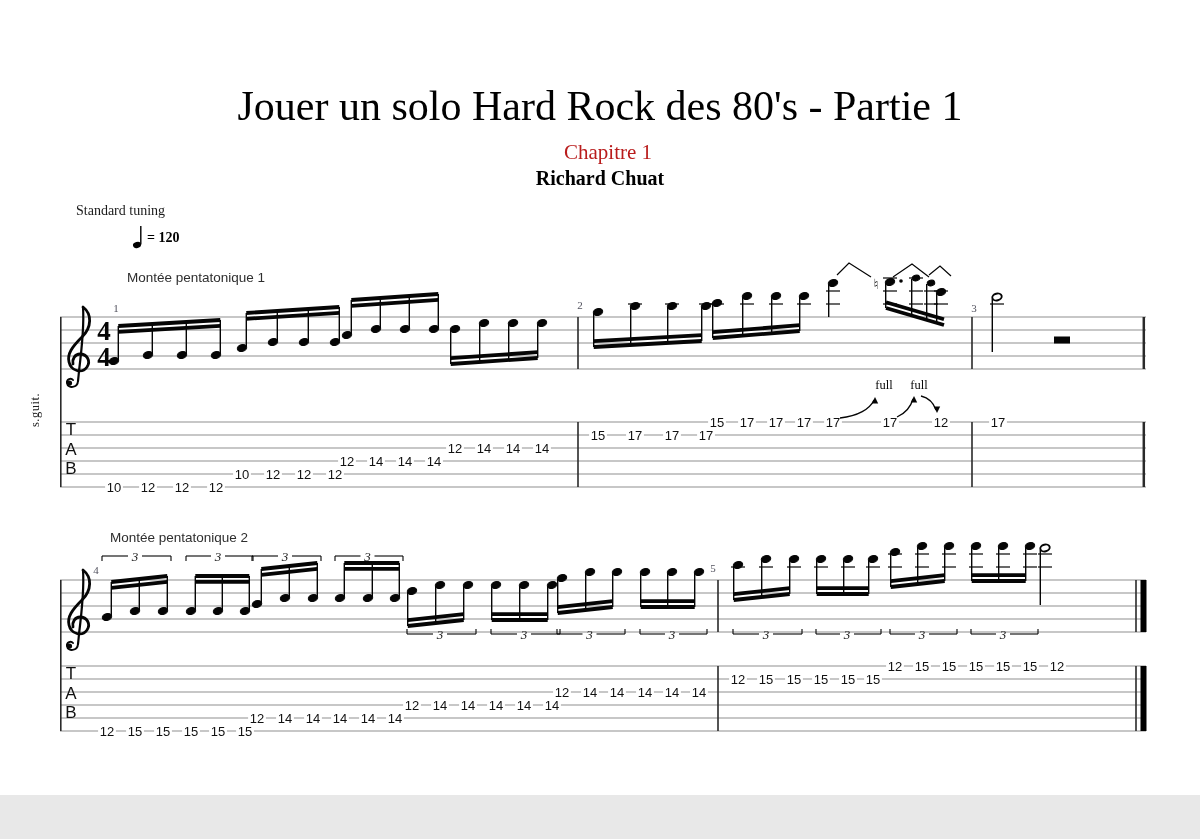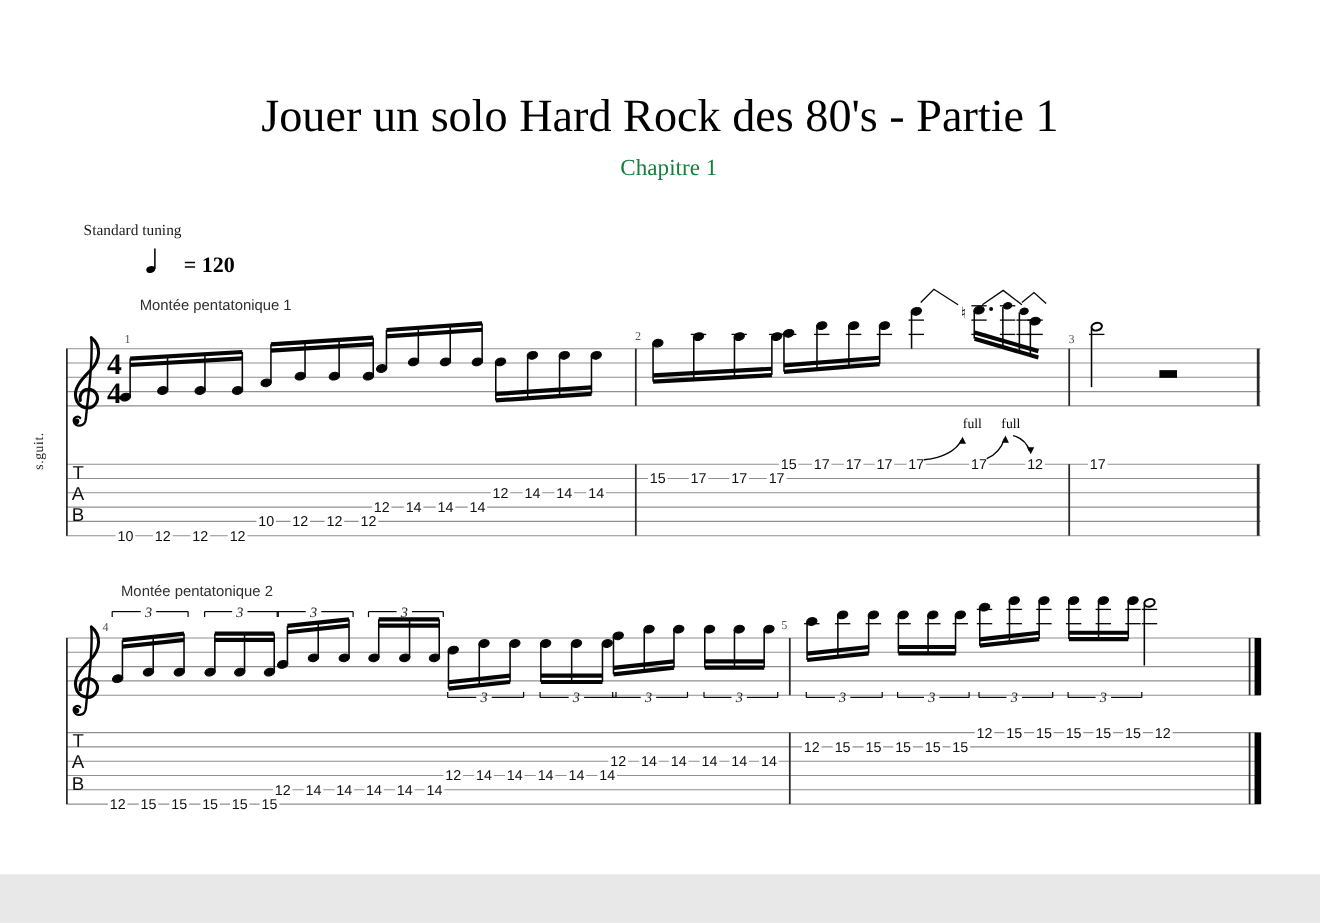--- a/index.html
+++ b/index.html
@@ -1,37 +1,38 @@
 <!DOCTYPE html>
 <html><head>
 <meta charset="utf-8">
 <style>
   html,body{margin:0;padding:0;background:#e8e8e8;}
   .page{position:relative;width:1200px;height:795px;background:#ffffff;overflow:hidden;
         font-family:"Liberation Serif",serif;color:#000;}
   .abs{position:absolute;}
   .title{left:0;right:0;top:84px;text-align:center;font-size:42px;line-height:1.05;color:#000;}
-  .subtitle{left:16px;right:0;top:140px;text-align:center;font-size:21px;color:#15803d;}
+  .subtitle{left:16px;right:0;top:140px;text-align:center;font-size:21px;color:#b91c1c;}
   .author{left:0;right:0;top:167px;text-align:center;font-size:20px;font-weight:bold;color:#000;}
   .tuning{left:76px;top:203px;font-size:14px;color:#1a1a1a;}
   .tempo{left:132px;top:223px;display:flex;align-items:flex-start;}
-  .tempo .val{font-size:20px;font-weight:bold;margin-left:22px;padding-top:7px;color:#000;}
+  .tempo .val{font-size:14px;font-weight:bold;margin-left:2px;padding-top:7px;color:#000;}
   .seclabel{font-family:"Liberation Sans",sans-serif;font-size:13.5px;color:#2e2e2e;text-align:center;}
   .sec1{left:127px;top:270px;}
   .sec2{left:110px;top:530px;}
   .sguit{left:28px;top:375px;height:52px;writing-mode:vertical-rl;transform:rotate(180deg);
          font-size:12.5px;color:#222;letter-spacing:.5px;}
   svg.score{position:absolute;left:0;top:0;}
 </style>
 </head>
 <body>
 
 <div class="page">
   <div class="abs title">Jouer un solo Hard Rock des 80's - Partie 1</div>
   <div class="abs subtitle">Chapitre 1</div>
+  <div class="abs author">Richard Chuat</div>
   <div class="abs tuning">Standard tuning</div>
 
   <div class="abs tempo">
     <svg width="13" height="27">
       <ellipse cx="5" cy="22" rx="4.1" ry="3" transform="rotate(-15 5 22)" fill="#000"></ellipse>
       <line x1="8.8" y1="21.5" x2="8.8" y2="3" stroke="#000" stroke-width="1.4"></line>
     </svg>
     <span class="val">= 120</span>
   </div>
 

